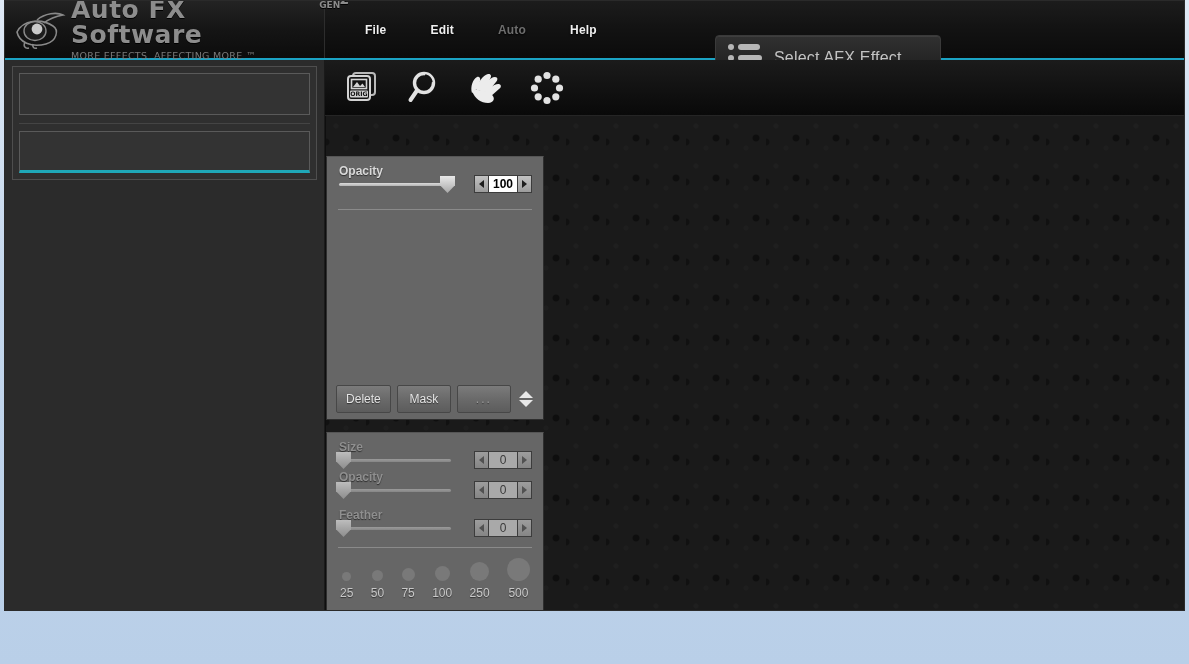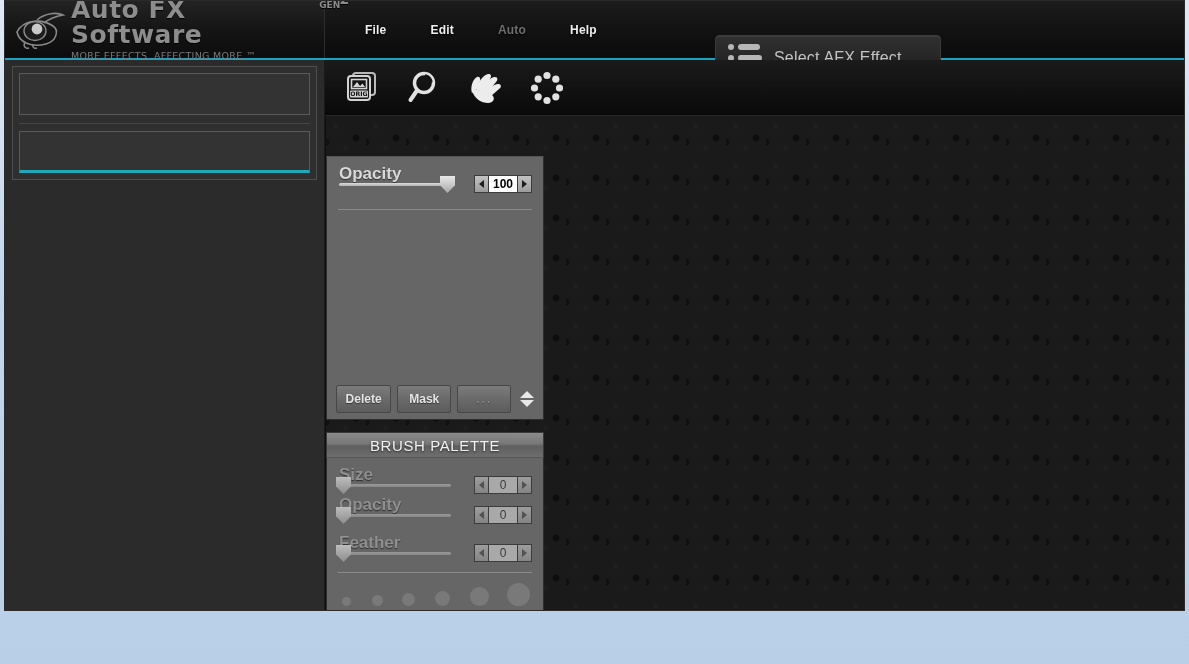--- a/index.html
+++ b/index.html
@@ -198,21 +198,21 @@
   }
   #layer-palette { top: 155px; }
   #layer-body { height: 264px; display: flex; flex-direction: column; }
   #brush-palette { top: 431px; }
   #brush-body { height: 226px; }
 
   
   .slider-row { position: relative; height: 30px; margin-bottom: 2px; }
   .slider-label {
     position: absolute; left: 3px; top: -1px;
-    font-size: 17px; font-weight: bold; color: #d9d9d9;
+    font-size: 12px; font-weight: bold; color: #d9d9d9;
     text-shadow: 0 1px 1px rgba(0,0,0,.55);
   }
   .slider-label.dim { color: #8f8f8f; }
   .track {
     position: absolute; left: 3px; top: 18px; width: 112px; height: 3px;
     background: linear-gradient(180deg,#dcdcdc,#b4b4b4);
     border-radius: 2px;
   }
   .track.dim { background: linear-gradient(180deg,#9a9a9a,#868686); }
   .handle {
@@ -247,21 +247,21 @@
   .spin-val.dim { background: #a9a9a9; color: #3a3a3a; font-weight: normal; }
 
   .hr-light { height: 1px; background: #8a8a8a; margin: 12px 2px 0 2px; }
   #layer-list { flex: 1; }
 
   .pal-buttons { display: flex; gap: 6px; align-items: center; padding-top: 4px; }
   .pal-btn {
     height: 28px; min-width: 54px; padding: 0 10px;
     background: linear-gradient(180deg,#7b7b7b 0%, #6a6a6a 50%, #5c5c5c 100%);
     border: 1px solid #474747; border-radius: 2px;
-    color: #e4e4e4; font-size: 12px; font-weight: bold;
+    color: #e4e4e4; font-size: 12px; font-weight: normal;
     display: flex; align-items: center; justify-content: center;
     cursor: pointer;
     text-shadow: 0 1px 1px rgba(0,0,0,.5);
   }
   .pal-btn.ghost { color: #9e9e9e; font-weight: normal; letter-spacing: 2px; }
   .resize-grip {
     width: 16px; height: 26px; margin-left: 2px;
     display: flex; flex-direction: column; align-items: center; justify-content: center; gap: 2px;
     cursor: ns-resize;
   }
@@ -419,21 +419,20 @@
           <div class="pal-btn ghost">...</div>
           <div class="resize-grip">
             <span class="grip-up"></span>
               <span class="grip-dn"></span>
           </div>
         </div>
       </div>
     </div>
 
     <div class="palette" id="brush-palette">
-      <div class="pal-title">BRUSH PALETTE</div>
       <div class="pal-body" id="brush-body">
 
         <div class="slider-row" style="margin-bottom:0">
           <span class="slider-label dim">Size</span>
           <span class="track dim"></span>
           <span class="handle dim" style="left:0px"></span>
           <span class="spin">
             <span class="spin-arrow dim">
                 <i class="tri-l dim"></i>
               </span>

